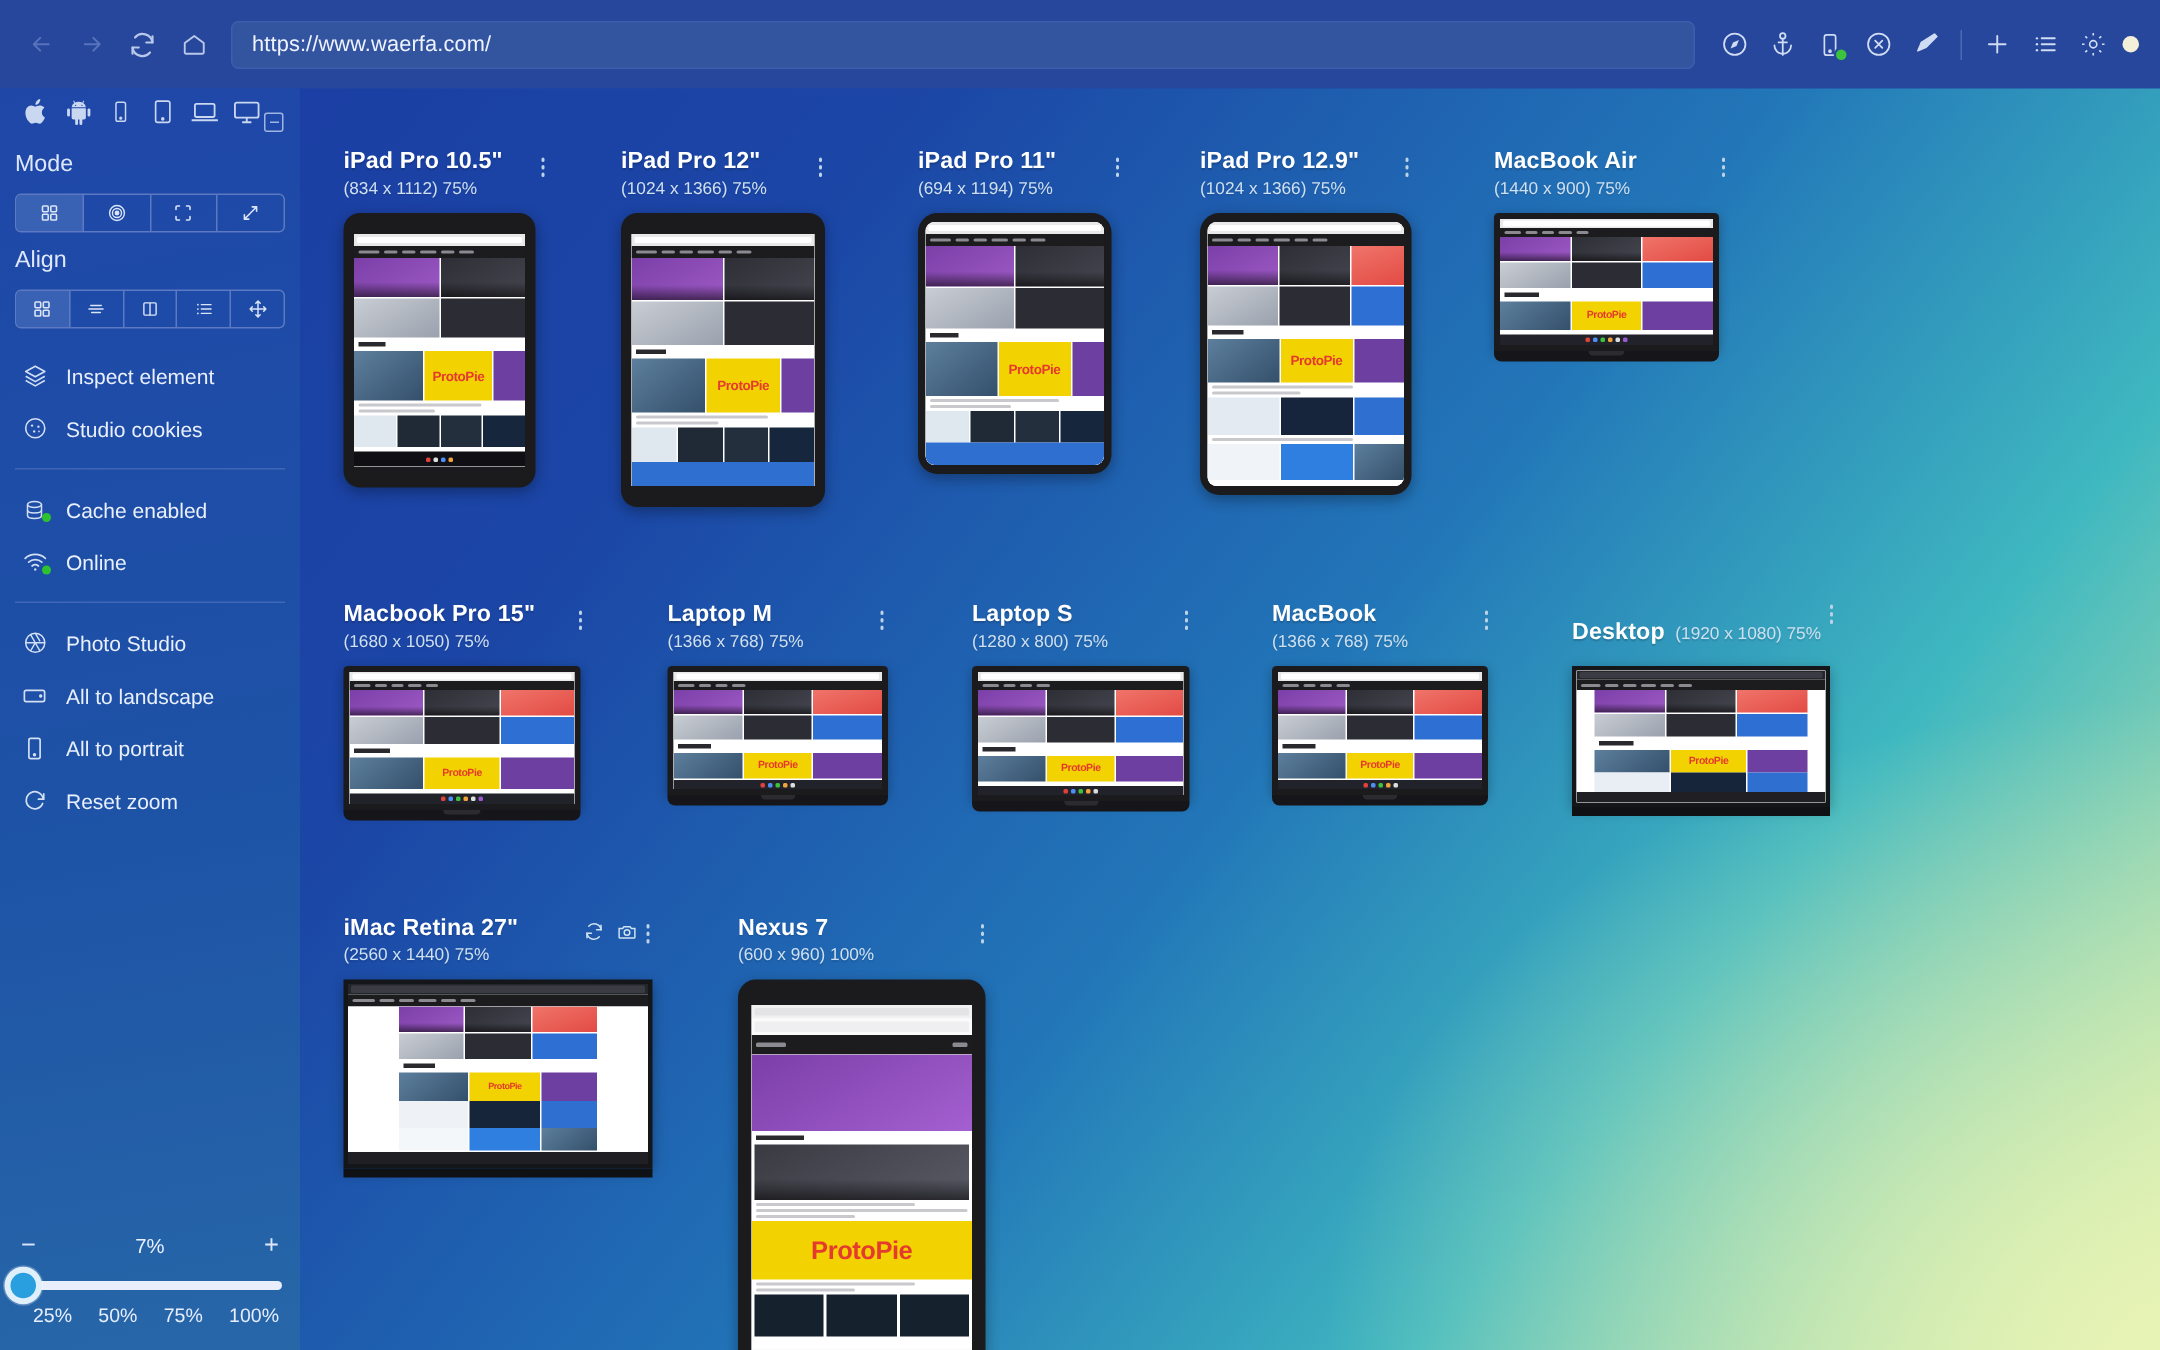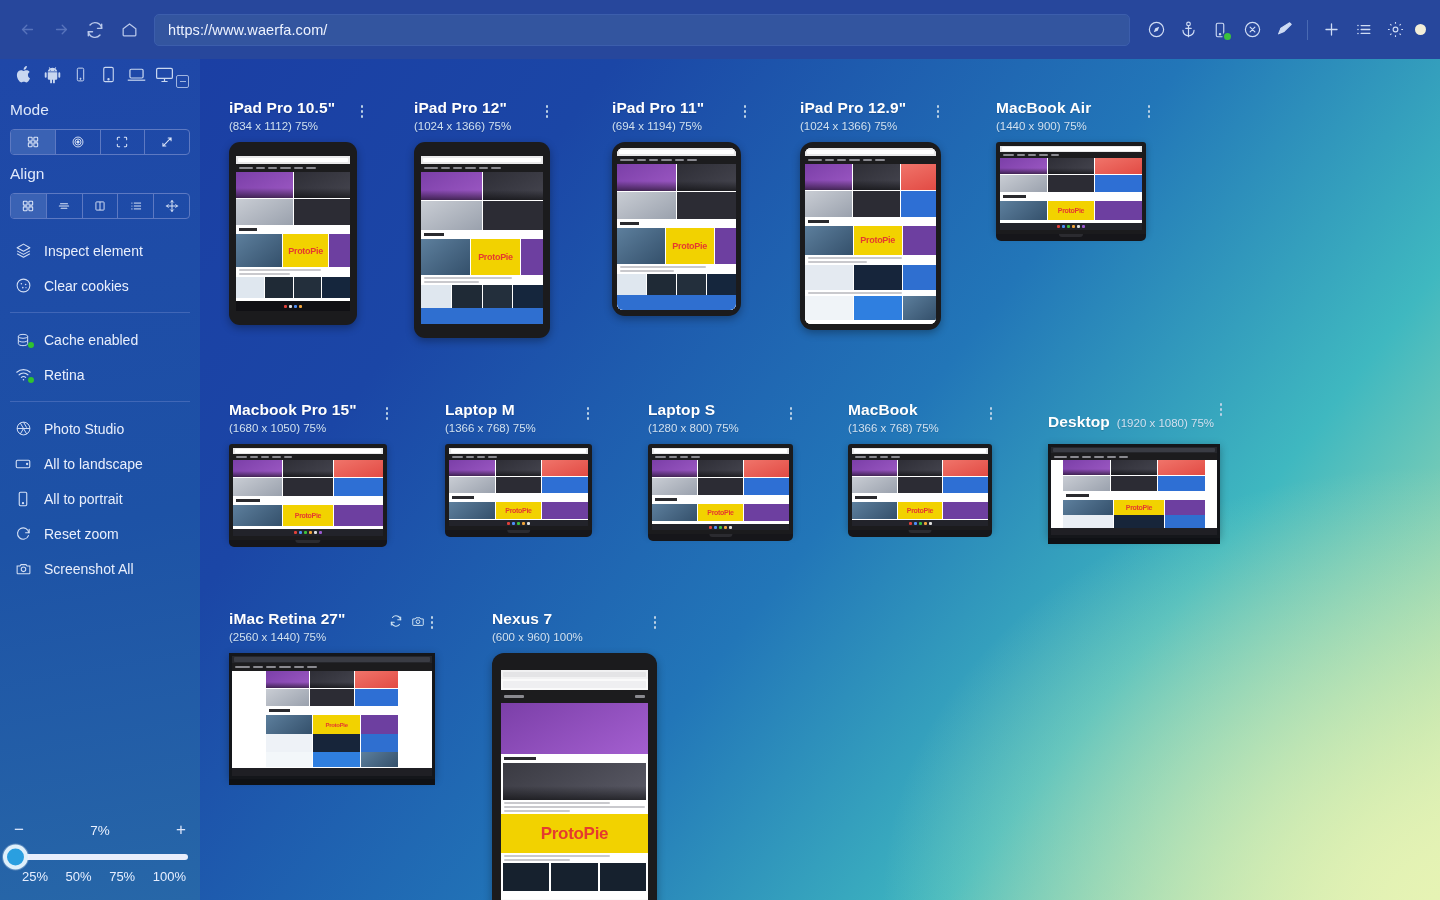--- a/index.html
+++ b/index.html
@@ -378,21 +378,21 @@
     <div class="mrow">
       <span class="mi">
         <svg width="17" height="17" viewBox="0 0 24 24" fill="none" stroke="currentColor" stroke-width="1.5">
             <circle cx="12" cy="12" r="9"></circle>
             <circle cx="9" cy="9.5" r="1.1" fill="currentColor" stroke="none"></circle>
             <circle cx="15" cy="10.5" r="1.1" fill="currentColor" stroke="none"></circle>
             <circle cx="11" cy="15" r="1.1" fill="currentColor" stroke="none"></circle>
             <circle cx="15.5" cy="15" r=".8" fill="currentColor" stroke="none"></circle>
           </svg>
       </span>
-      <span>Clear cookies</span>
+      <span>Studio cookies</span>
     </div>
   </div>
 
   <div class="divider"></div>
 
   <div>
     <div class="mrow">
       <span class="mi greendot">
         <svg width="16" height="16" viewBox="0 0 24 24" fill="none" stroke="currentColor" stroke-width="1.5">
             <ellipse cx="12" cy="6.5" rx="7" ry="3"></ellipse>
@@ -404,21 +404,21 @@
     </div>
     <div class="mrow">
       <span class="mi greendot">
         <svg width="17" height="17" viewBox="0 0 24 24" fill="none" stroke="currentColor" stroke-width="1.6" stroke-linecap="round">
             <path d="M2.5 8.8a14 14 0 0 1 19 0"></path>
             <path d="M5.8 12.4a9.4 9.4 0 0 1 12.4 0"></path>
             <path d="M9 16a4.8 4.8 0 0 1 6 0"></path>
             <circle cx="12" cy="19.3" r="1.1" fill="currentColor" stroke="none"></circle>
           </svg>
       </span>
-      <span>Retina</span>
+      <span>Online</span>
     </div>
   </div>
 
   <div class="divider"></div>
 
   <div>
     <div class="mrow">
       <span class="mi">
         <svg width="17" height="17" viewBox="0 0 24 24" fill="none" stroke="currentColor" stroke-width="1.4">
             <circle cx="12" cy="12" r="9"></circle>
@@ -446,29 +446,20 @@
       <span>All to portrait</span>
     </div>
     <div class="mrow">
       <span class="mi">
         <svg width="17" height="17" viewBox="0 0 24 24" fill="none" stroke="currentColor" stroke-width="1.6" stroke-linecap="round">
             <path d="M20 6v5h-5"></path>
             <path d="M19.5 11A8 8 0 1 0 19 15"></path>
           </svg>
       </span>
       <span>Reset zoom</span>
-    </div>
-    <div class="mrow">
-      <span class="mi">
-        <svg width="17" height="17" viewBox="0 0 24 24" fill="none" stroke="currentColor" stroke-width="1.5">
-            <path d="M3 8.5h4l1.5-2h7L17 8.5h4v10a1 1 0 0 1-1 1H4a1 1 0 0 1-1-1z"></path>
-            <circle cx="12" cy="13.2" r="3.2"></circle>
-          </svg>
-      </span>
-      <span>Screenshot All</span>
     </div>
   </div>
 
   <div class="zoomwrap">
     <div class="zoomtop">
       <span class="pm">−</span>
       <span>7%</span>
       <span class="pm">+</span>
     </div>
     <div class="track">

